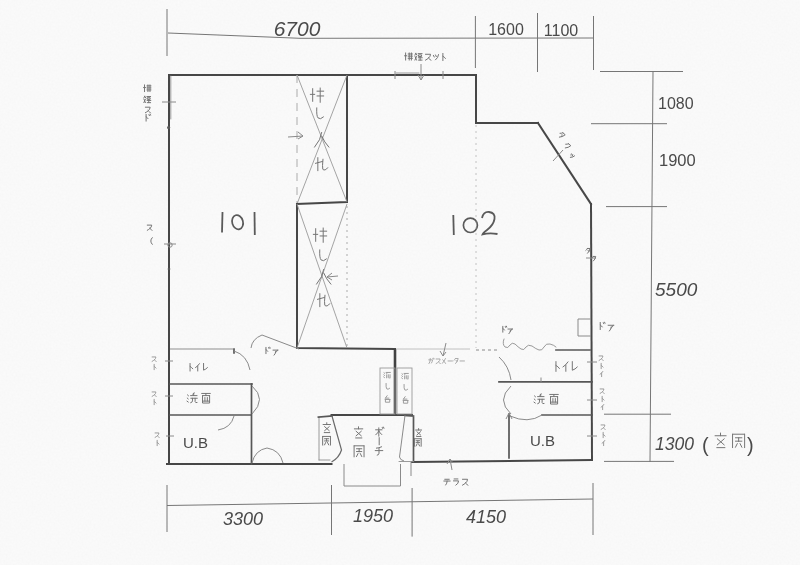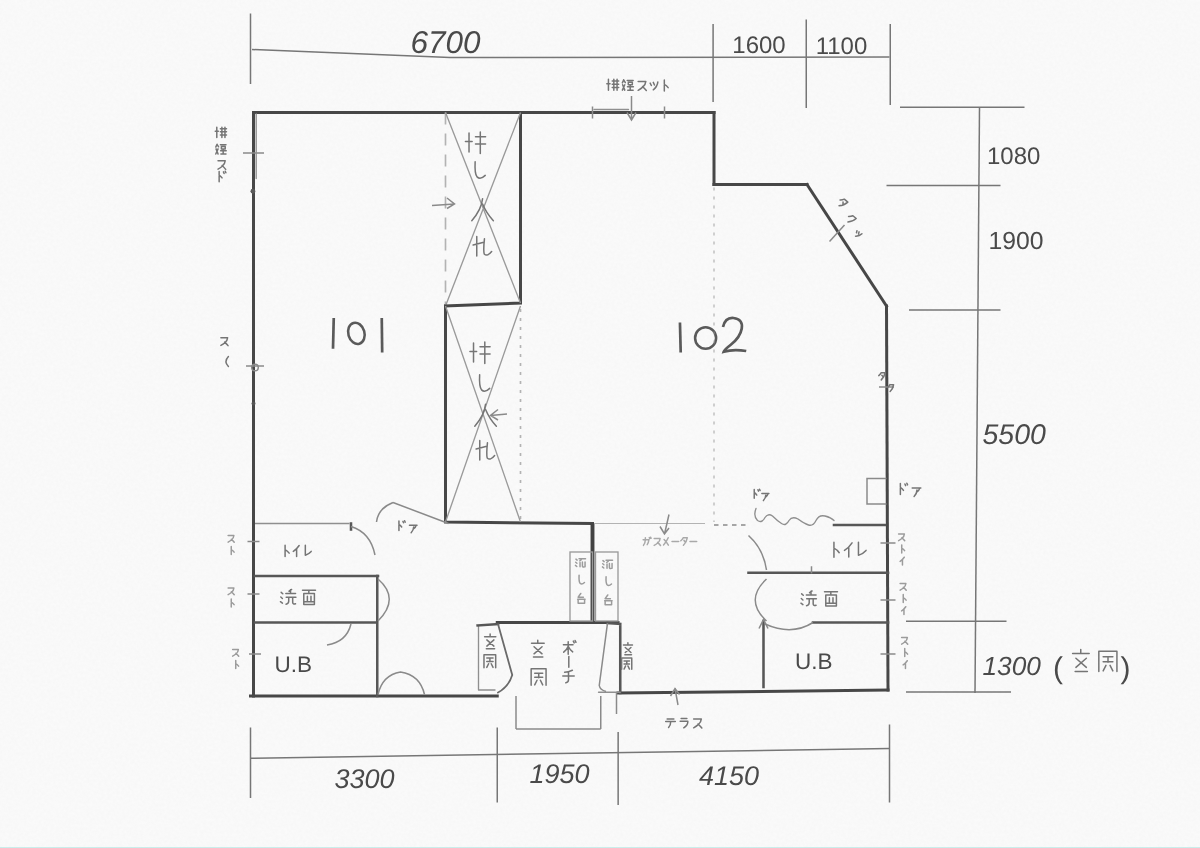--- a/index.html
+++ b/index.html
@@ -1,16 +1,16 @@
 <!DOCTYPE html>
 <html><head>
 <meta charset="utf-8">
 <style>
 html,body{margin:0;padding:0;background:#ffffff;}
-#page{width:800px;height:565px;position:relative;background:#14b8a6;overflow:hidden;}
+#page{width:800px;height:565px;position:relative;background:#8b5cf6;overflow:hidden;}
 svg{position:absolute;top:0;left:0;}
 text{font-family:"Liberation Sans",sans-serif;fill:#4a4a4a;}
 .w{stroke:#474747;stroke-width:2;fill:none;stroke-linecap:square;}
 .w2{stroke:#575757;stroke-width:1.7;fill:none;stroke-linecap:square;}
 .d{stroke:#767676;stroke-width:1;fill:none;}
 .p{stroke:#9a9a9a;stroke-width:0.9;fill:none;}
 .q{stroke:#8a8a8a;stroke-width:1;fill:none;}
 .g{stroke:#757575;stroke-width:1;fill:none;stroke-linecap:round;stroke-linejoin:round;vector-effect:non-scaling-stroke;}
 .gl{stroke:#8f8f8f;stroke-width:0.9;fill:none;stroke-linecap:round;stroke-linejoin:round;vector-effect:non-scaling-stroke;}
 </style>

